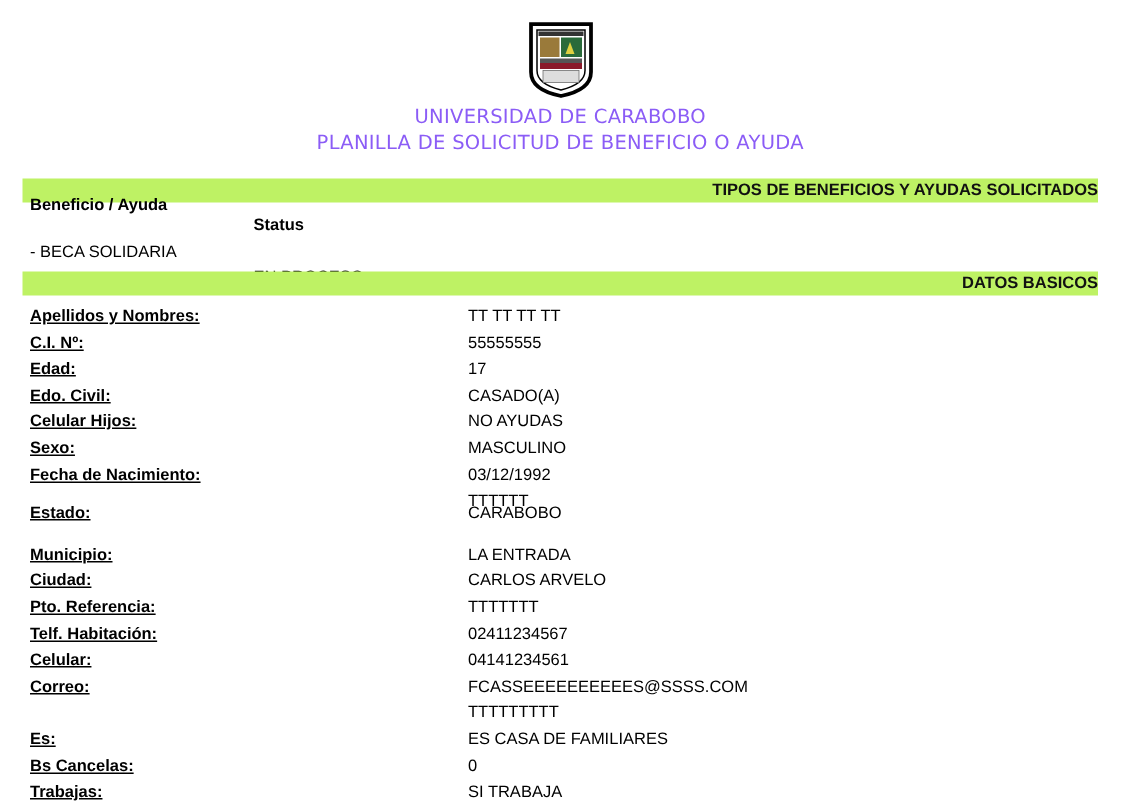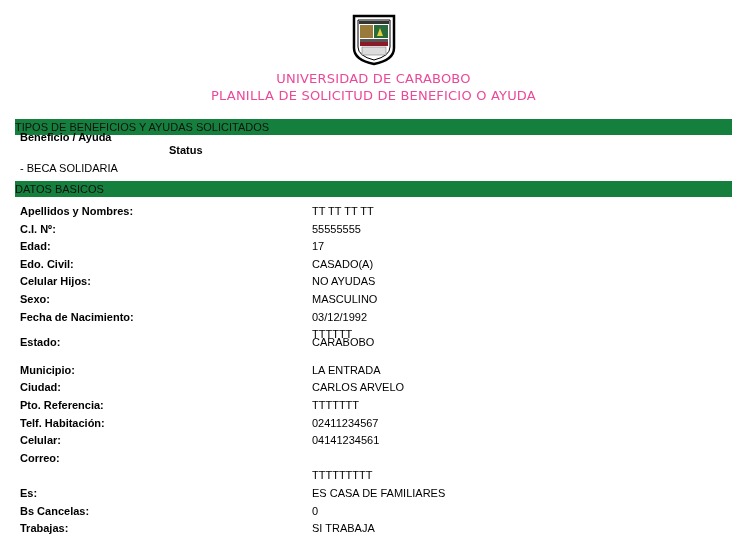--- a/index.html
+++ b/index.html
@@ -6,35 +6,35 @@
     body {
       width: 747px; height: 537px; overflow: hidden; position: relative;
       font-family: "Liberation Sans", sans-serif; color: #000;
     }
     .logo {
       position: absolute; left: 352px; top: 14px; width: 44px; height: 52px;
     }
     .title {
       position: absolute; left: 0; width: 747px; text-align: center;
       font-family: "DejaVu Sans", sans-serif; font-size: 13px; font-weight: normal;
-      color: #ec4899; letter-spacing: 0.2px;
+      color: #8b5cf6; letter-spacing: 0.2px;
     }
     .title1 { top: 71px; }
     .title2 { top: 88px; }
     .bar {
       position: absolute; left: 15px; width: 717px; height: 16px;
-      background: #15803d; text-align: left;
-      font-size: 11px; font-weight: normal; line-height: 16px; color: #111;
+      background: #bef264; text-align: right;
+      font-size: 11px; font-weight: bold; line-height: 16px; color: #111;
     }
     .bar1 { top: 119px; }
     .bar2 { top: 181px; }
     .cell { position: absolute; font-size: 11px; line-height: 14px; white-space: nowrap; }
     .b { font-weight: bold; }
     .row { position: absolute; left: 0; width: 747px; height: 17.7px; }
-    .row .lbl { position: absolute; left: 20px; font-size: 11px; font-weight: bold; top: 0; white-space: nowrap; }
+    .row .lbl { position: absolute; left: 20px; font-size: 11px; font-weight: bold; top: 0; white-space: nowrap; text-decoration: underline; }
     .row .val { position: absolute; left: 312px; font-size: 11px; top: 0; white-space: nowrap; }
   </style>
 </head>
 <body>
 
 <div class="logo">
   <svg width="44" height="52" viewBox="0 0 44 52">
     <path d="M2 2 H42 V34 Q42 46 22 50 Q2 46 2 34 Z" fill="#fff" stroke="#000" stroke-width="2.5"></path>
     <path d="M6 6 H38 V33 Q38 42 22 46 Q6 42 6 33 Z" fill="#fff" stroke="#000" stroke-width="1"></path>
     <rect x="7" y="7" width="30" height="3" fill="#333"></rect>
@@ -110,20 +110,21 @@
   <div class="row" style="top:417px">
       <span class="lbl">Telf. Habitación:</span>
       <span class="val">02411234567</span>
     </div>
   <div class="row" style="top:434px">
       <span class="lbl">Celular:</span>
       <span class="val">04141234561</span>
     </div>
   <div class="row" style="top:452px">
       <span class="lbl">Correo:</span>
+      <span class="val">FCASSEEEEEEEEEES@SSSS.COM</span>
     </div>
   <div class="row" style="top:469px">
       <span class="val">TTTTTTTTT</span>
     </div>
   <div class="row" style="top:487px">
       <span class="lbl">Es:</span>
       <span class="val">ES CASA DE FAMILIARES</span>
     </div>
   <div class="row" style="top:505px">
       <span class="lbl">Bs Cancelas:</span>

